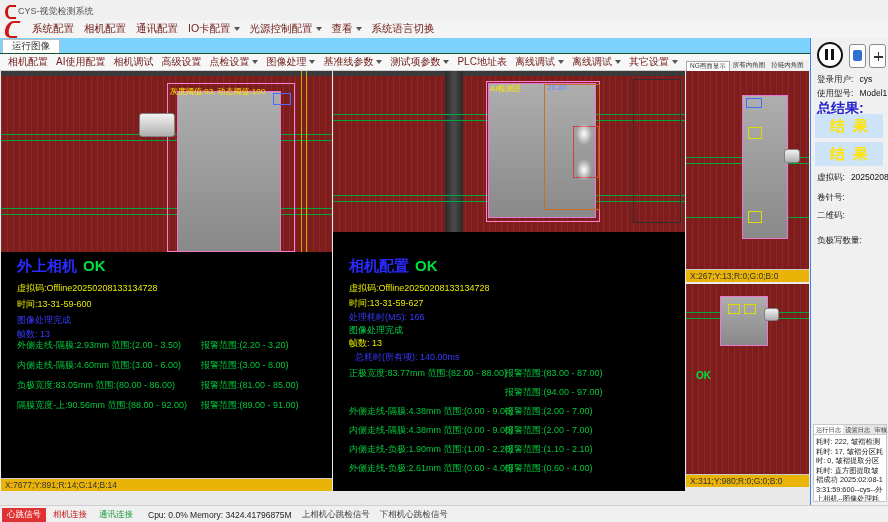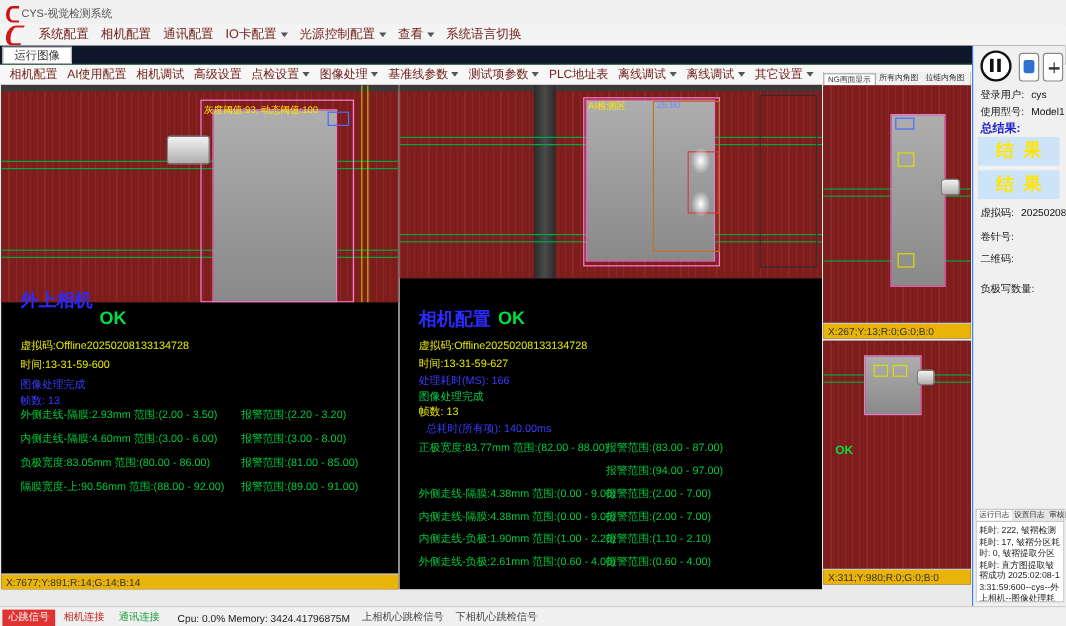--- a/index.html
+++ b/index.html
@@ -7,21 +7,21 @@
        font-family:"Liberation Sans","DejaVu Sans",sans-serif;color:#222;}
   .abs{position:absolute;}
   
   .titlebar{position:absolute;left:0;top:0;width:888px;height:20px;background:#f0f0f0;border-bottom:1px solid #dcdcdc;}
   .titletext{position:absolute;left:18px;top:5px;font-size:9px;color:#555;}
   .applogo{position:absolute;left:5px;top:5px;width:8px;height:10px;border-left:3px solid #cc1111;border-top:2px solid #cc1111;border-bottom:2px solid #cc1111;border-radius:50% 0 0 50%;}
   .menubar{position:absolute;left:0;top:20px;width:888px;height:18px;background:#f4f4f4;border-bottom:1px solid #e0e0e0;display:flex;align-items:center;}
   .brandlogo{width:10px;height:13px;margin:0 8px 0 5px;border-left:4px solid #d01818;border-top:2px solid #d01818;border-bottom:2px solid #d01818;border-radius:60% 0 0 60%;transform:skewX(-12deg);}
   .mi{font-size:10.5px;color:#72201c;padding:2px 5px;white-space:nowrap;cursor:default;}
   .caret{display:inline-block;width:0;height:0;border-left:3px solid transparent;border-right:3px solid transparent;border-top:4px solid #555;margin-left:3px;vertical-align:middle;}
-  .tabrow{position:absolute;left:0;top:38px;width:888px;height:15px;background:#0f172a;border-bottom:1px solid #14532d;}
+  .tabrow{position:absolute;left:0;top:38px;width:888px;height:15px;background:#7dd3fc;border-bottom:5px solid #14532d;font-family:Liberation Serif, serif;}
   .tab{position:absolute;left:2px;top:1px;height:13px;background:#ffffff;border:1px solid #bdbdbd;border-bottom:none;font-size:9.5px;line-height:13px;padding:0 9px;color:#333;}
   .toolbar{position:absolute;left:0;top:54px;width:888px;height:17px;background:#f7f7f7;border-bottom:1px solid #cfcfcf;display:flex;align-items:center;padding-left:4px;box-sizing:border-box;}
   .ti{font-size:10px;color:#72201c;padding:1px 4px;white-space:nowrap;cursor:default;}
   
   .panel{position:absolute;background:#000;}
   .imgarea{position:absolute;left:0;top:0;width:100%;background:#7f1d1d;overflow:hidden;}
   .stripes{position:absolute;inset:0;background:repeating-linear-gradient(90deg,rgba(255,255,255,0.055) 0 1px,transparent 1px 6px);}
   .topstrip{position:absolute;left:0;top:0;width:100%;height:5px;background:#3a3a3a;}
   .hl{position:absolute;left:0;width:100%;height:1px;background:#00a83c;}
   .vl{position:absolute;top:0;height:100%;width:1px;background:#b8b800;}
@@ -48,21 +48,21 @@
   
   .sidebar{position:absolute;left:810px;top:38px;width:78px;height:467px;background:#f0f0f0;border-left:1px solid #3b82f6;}
   .pausebtn{position:absolute;left:6px;top:4px;width:26px;height:26px;border:2.5px solid #111;border-radius:50%;background:#fff;box-sizing:border-box;}
   .pbar{position:absolute;top:5px;width:3px;height:11px;background:#111;}
   .sbtn{position:absolute;top:6px;width:17px;height:24px;background:#fdfdfd;border:1px solid #8a8a8a;border-radius:3px;box-sizing:border-box;}
   .bluechip{margin:5px auto 0 auto;width:9px;height:11px;background:#2e6fd0;border-radius:2px;}
   .plus-h{position:absolute;left:4px;top:11px;width:9px;height:1.5px;background:#333;}
   .plus-v{position:absolute;left:7.5px;top:7px;width:1.5px;height:9px;background:#333;}
   .srow{position:absolute;left:6px;font-size:8.5px;color:#222;white-space:nowrap;}
   .srow .val{margin-left:6px;color:#111;}
-  .totallabel{position:absolute;left:6px;color:#2222cc;font-weight:bold;font-size:10px;}
+  .totallabel{position:absolute;left:6px;color:#2222cc;font-weight:bold;font-size:14px;}
   .resblock{position:absolute;left:4px;width:68px;height:24px;background:#cde3f7;color:#ffe400;font-weight:bold;font-size:15px;text-align:center;line-height:24px;letter-spacing:8px;text-indent:8px;}
   .logtabs{position:absolute;left:2px;width:74px;height:10px;display:flex;background:#e6e6e6;border:1px solid #c8c8c8;border-bottom:none;box-sizing:border-box;}
   .logtab{font-size:6.3px;color:#333;padding:0 2px;line-height:9px;white-space:nowrap;}
   .logbody{position:absolute;left:2px;width:74px;height:68px;background:#fff;border:1px solid #c8c8c8;font-size:7.3px;line-height:9.5px;color:#222;padding:2px;box-sizing:border-box;overflow:hidden;word-break:break-all;}
   
   .statusbar{position:absolute;left:0;top:505px;width:888px;height:17px;background:#f0f0f0;border-top:1px solid #cfcfcf;display:flex;align-items:center;}
   .badge{display:inline-block;padding:1px 5px;font-size:8.5px;margin-left:2px;white-space:nowrap;}
   .badge.hb{background:#e03232;color:#fff;}
   .badge.cam{color:#c22222;}
   .badge.comm{color:#1f9e3e;}
@@ -118,21 +118,21 @@
       <div class="hl" style="top:137px;"></div>
       <div class="hl" style="top:143px;"></div>
       <div class="pinkbox" style="left:166px;top:12px;width:126px;height:167px;"></div>
       <div class="cell" style="left:176px;top:20px;width:102px;height:159px;"></div>
       <div class="vl" style="left:300px;"></div>
       <div class="vl" style="left:305px;"></div>
       <div class="clip" style="left:138px;top:42px;width:34px;height:22px;"></div>
       <div class="bluebox" style="left:272px;top:22px;width:16px;height:10px;"></div>
       <span class="ylabel" style="left:169px;top:15px;">灰度阈值:93, 动态阈值:100</span>
     </div>
-    <span class="camname" style="left:16px;top:170px;">外上相机</span>
+    <span class="camname" style="left:16px;top:186px;">外上相机</span>
     <span class="okflag" style="left:82px;top:186px;">OK</span>
     <span class="yline" style="left:16px;top:211px;">虚拟码:Offline20250208133134728</span>
     <span class="yline" style="left:16px;top:227px;">时间:13-31-59-600</span>
     <span class="bline" style="left:16px;top:243px;">图像处理完成</span>
     <span class="bline" style="left:16px;top:257px;">帧数: 13</span>
     <span class="meas" style="left:16px;top:268px;">外侧走线-隔膜:2.93mm 范围:(2.00 - 3.50)</span>
     <span class="meas" style="left:200px;top:268px;">报警范围:(2.20 - 3.20)</span>
     <span class="meas" style="left:16px;top:288px;">内侧走线-隔膜:4.60mm 范围:(3.00 - 6.00)</span>
     <span class="meas" style="left:200px;top:288px;">报警范围:(3.00 - 8.00)</span>
     <span class="meas" style="left:16px;top:308px;">负极宽度:83.05mm 范围:(80.00 - 86.00)</span>

